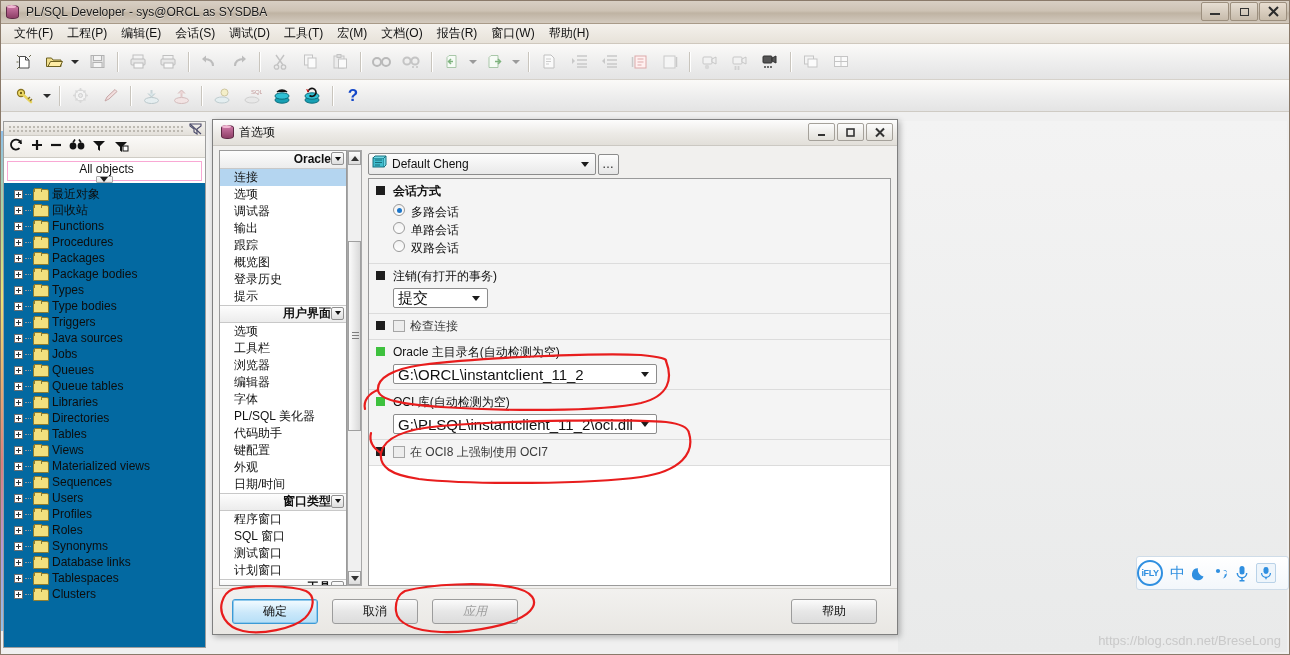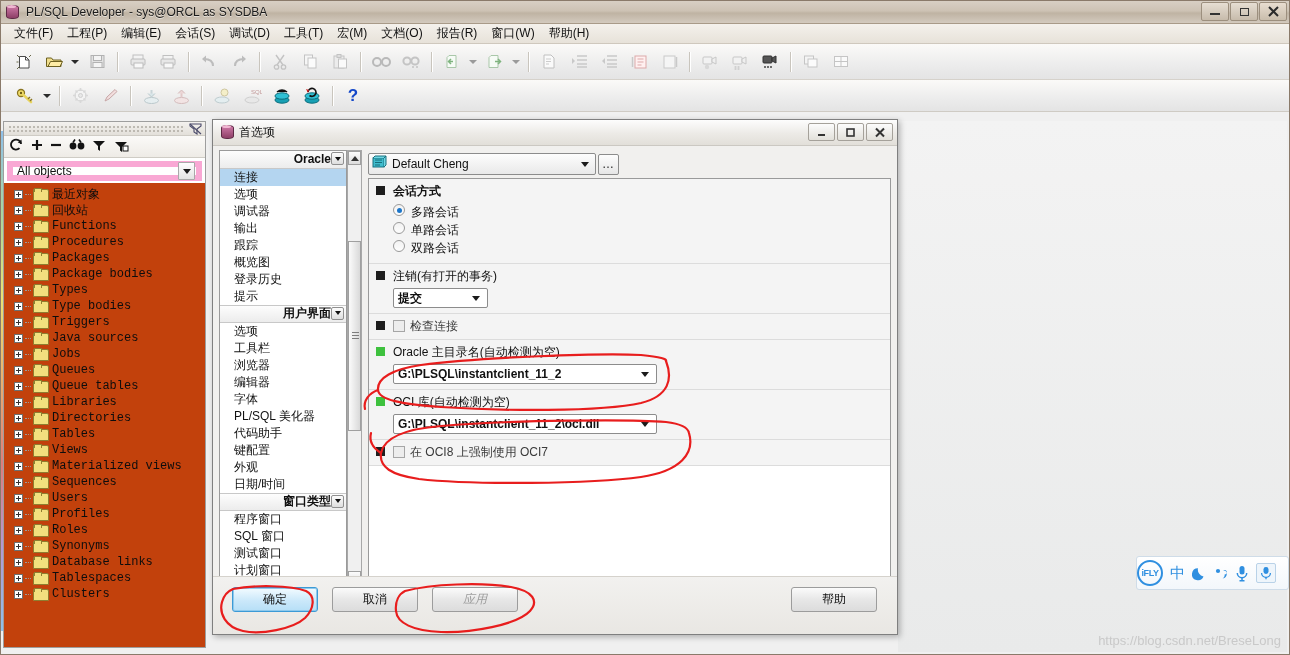--- a/index.html
+++ b/index.html
@@ -111,37 +111,37 @@
     opacity:.9;
   }
   #browser-grip .pinbtn { width:14px;height:12px;margin-right:2px; }
   #browser-tools {
     height:22px; background:linear-gradient(to bottom,#fbfaf8,#eeebe6);
     border-bottom:1px solid #cfccc5;
     display:flex; align-items:center; padding-left:6px; gap:7px;
   }
   #browser-filter {
     margin:3px 3px 2px 3px; height:20px;
-    border:6px solid #f9a8d4; background:#fff;
+    border:1px solid #f9a8d4; background:#fff;
     display:flex; align-items:center; position:relative;
     font-size:12px;
+    flex-direction:column;
   }
   #browser-filter .ftext { padding-left:4px; color:#111; flex:1 1 auto; }
   #browser-filter .fbtn {
     width:17px;height:18px;margin-right:1px;
     background:linear-gradient(to bottom,#fefefe,#e3e3e3);
     border:1px solid #a9a9a9; border-radius:1px;
     display:flex;align-items:center;justify-content:center;
   }
   .caret-dn { border-left:4px solid transparent;border-right:4px solid transparent;
               border-top:5px solid #1b1b1b; }
   #tree {
-    flex:1 1 auto; overflow:hidden; padding-top:3px; background:#c2410c;
+    flex:1 1 auto; overflow:hidden; padding-top:3px; background:#0369a1;
     position:relative;
-    font-family:Liberation Mono, monospace;
   }
   .tnode { display:flex; align-items:center; height:16px; padding-left:10px; }
   .tplus {
     width:9px;height:9px;border:1px solid #6f6f6f;background:#fff;
     position:relative; flex:0 0 auto; margin-right:2px;
   }
   .tplus:before{content:"";position:absolute;left:1px;top:3px;width:5px;height:1px;background:#333;}
   .tplus:after{content:"";position:absolute;left:3px;top:1px;width:1px;height:5px;background:#333;}
   .tdash { width:6px;height:1px;border-top:1px dotted #9a9a9a; margin-right:2px; flex:0 0 auto;}
   .folder {
@@ -278,27 +278,27 @@
     width:12px;height:12px;border:1px solid #a6a6a6;background:#ededed;
     margin-right:5px; flex:0 0 auto;
   }
   .chk-line span { font-size:12px;color:#3a3a3a; }
   .field-label { font-size:12px;color:#111; margin-bottom:3px; }
   .combo {
     height:20px; background:#ffffff; border:1px solid #8c8c8c; border-radius:2px;
     display:flex;align-items:center; position:relative;
     max-width:264px;
   }
-  .combo .ctext { font-size:12px;color:#111;padding-left:4px;flex:1 1 auto;white-space:nowrap;font-weight:bold; }
+  .combo .ctext { font-size:15px;color:#111;padding-left:4px;flex:1 1 auto;white-space:nowrap; }
   .combo .ccaret { margin-right:7px; }
   .combo.small { max-width:95px; }
 
   
   #pref-footer {
-    position:absolute; left:0; right:0; bottom:0; height:58px;
+    position:absolute; left:0; right:0; bottom:0; height:46px;
     background:linear-gradient(to bottom,#f2f1ef,#e9e7e3);
     border-top:1px solid #d5d2cc;
   }
   .dlgbtn {
     position:absolute; top:10px; height:25px; width:86px;
     border:1px solid #9c9c9c; border-radius:3px;
     background:linear-gradient(to bottom,#fbfbfb,#e7e7e7 50%,#dcdcdc);
     font-size:12px; color:#111;
     display:flex;align-items:center;justify-content:center;
   }
@@ -1025,21 +1025,21 @@
               <span>检查连接</span>
             </label>
           </div>
         </div>
 
         <div class="prow">
           <span class="bullet green"></span>
           <div class="pcontent">
             <div class="field-label">Oracle 主目录名(自动检测为空)</div>
             <div class="combo">
-              <span class="ctext">G:\PLSQL\instantclient_11_2</span>
+              <span class="ctext">G:\ORCL\instantclient_11_2</span>
               <span class="ccaret">
                   <i class="caret-dn" style="display:block"></i>
                 </span>
             </div>
           </div>
         </div>
 
         <div class="prow">
           <span class="bullet green"></span>
           <div class="pcontent">

